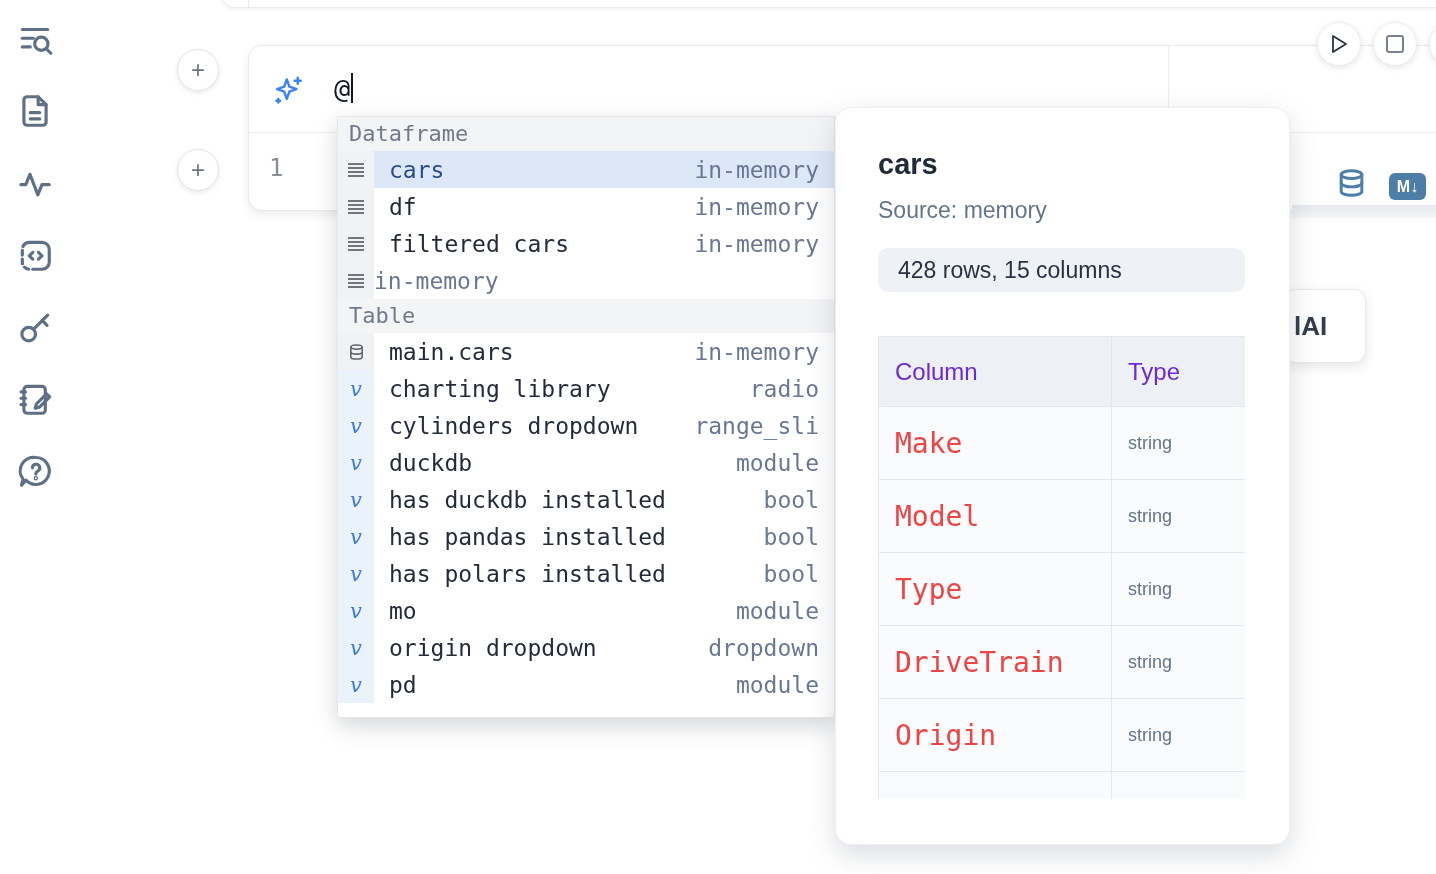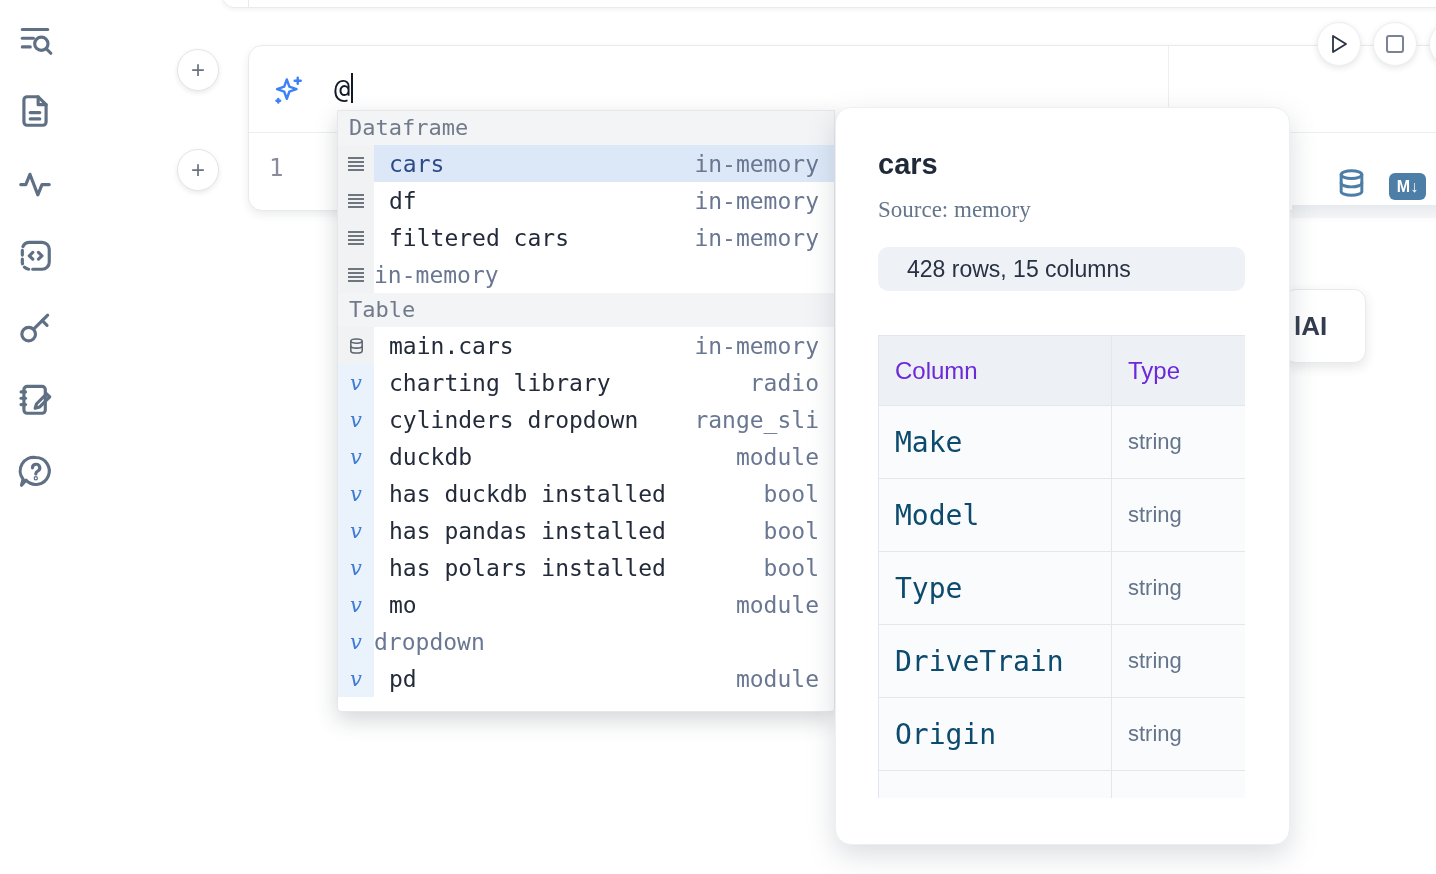--- a/index.html
+++ b/index.html
@@ -60,51 +60,51 @@
     background:linear-gradient(#e7eaee,#f4f5f7); }
 
   
   .ai-card { position:absolute; left:1284px; top:289px; width:82px; height:74px;
     background:#fff; border:1px solid #e8eaed; border-radius:12px;
     box-shadow:0 4px 12px rgba(40,50,60,.12); z-index:6; cursor:pointer;
     display:flex; align-items:center; padding-left:9px;
     font-weight:bold; font-size:26px; color:#333c4e; }
 
   
-  .dropdown { position:absolute; left:337px; top:110px; width:498px; height:602px;
+  .dropdown { position:absolute; left:337px; top:116px; width:498px; height:602px;
     background:#fff; border:1px solid #e5e7ea; border-radius:0 0 4px 4px;
     box-shadow:0 8px 22px rgba(40,50,60,.20); overflow:hidden; z-index:5;
     font-family:"DejaVu Sans Mono", monospace; }
   .ac-header { height:34px; line-height:34px; background:#f3f4f6; color:#707a8a;
     font-size:22px; padding-left:11px; }
   .ac-row { display:flex; height:37px; align-items:center; cursor:pointer; background:#fff; }
   .ac-gutter { width:36px; height:100%; display:flex; align-items:center; justify-content:center; flex:none; }
   .gutter-gray { background:#f1f2f4; }
   .gutter-blue { background:#eaf2fc; }
   .ac-name { flex:1; padding-left:15px; font-size:23px; color:#232b3a; white-space:nowrap; overflow:hidden; }
   .ac-type { padding-right:15px; font-size:23px; color:#6a7792; white-space:nowrap; }
   .ac-row.selected { background:#dce8f8; }
   .ac-row.selected .ac-name { color:#2b4a87; }
   .v-glyph { font-family:"DejaVu Serif", serif; font-style:italic; font-size:21px; color:#3d7bd6; }
 
   
   .preview { position:absolute; left:835px; top:107px; width:455px; height:738px;
     background:#fff; border:1px solid #edeff2; border-radius:16px;
     box-shadow:0 10px 28px rgba(90,100,120,.22); z-index:10; padding:0 44px 0 42px; }
   .pv-title { margin-top:40px; font-size:29px; font-weight:bold; color:#1f2937; }
-  .pv-source { margin-top:16px; font-size:23px; color:#64748b;font-family:Liberation Serif, serif; }
+  .pv-source { margin-top:16px; font-size:23px; color:#64748b; }
   .pv-badge { margin-top:24px; height:44px; line-height:44px; background:#eef2f7;
-    border-radius:10px; font-size:23px; color:#273142; padding-left:29px; }
+    border-radius:10px; font-size:23px; color:#273142; padding-left:20px; }
   .pv-table-wrap { margin-top:44px; height:463px; overflow:hidden; }
   table.pv { border-collapse:collapse; width:369px; table-layout:fixed; }
   table.pv th, table.pv td { border:1px solid #e2e7ee; text-align:left; padding-left:16px; }
   table.pv th { height:70px; background:#edf1f6; font-size:24px; font-weight:500; color:#6d28d9; }
   table.pv td { height:73px; background:#fafbfc; }
-  td.pv-col { font-family:"DejaVu Sans Mono", monospace; font-size:28px; color:#0c4a6e; }
-  td.pv-typ { font-size:22px; color:#64748b; }
+  td.pv-col { font-family:"DejaVu Sans Mono", monospace; font-size:28px; color:#ef4444; }
+  td.pv-typ { font-size:18px; color:#64748b; }
   .w-col { width:233px; } .w-typ { width:136px; }
 </style>
 </head>
 <body>
 
 <div class="stage">
 
   <div class="sidebar">
     <div class="sb-btn">
       <svg width="38" height="38" viewBox="0 0 24 24">
@@ -315,20 +315,21 @@
       <div class="ac-gutter gutter-blue">
           <span class="v-glyph">v</span>
         </div>
       <div class="ac-name">mo</div>
       <div class="ac-type">module</div>
     </div>
     <div class="ac-row">
       <div class="ac-gutter gutter-blue">
           <span class="v-glyph">v</span>
         </div>
+      <div class="ac-name">origin_dropdown</div>
       <div class="ac-type">dropdown</div>
     </div>
     <div class="ac-row">
       <div class="ac-gutter gutter-blue">
           <span class="v-glyph">v</span>
         </div>
       <div class="ac-name">pd</div>
       <div class="ac-type">module</div>
     </div>
   </div>

